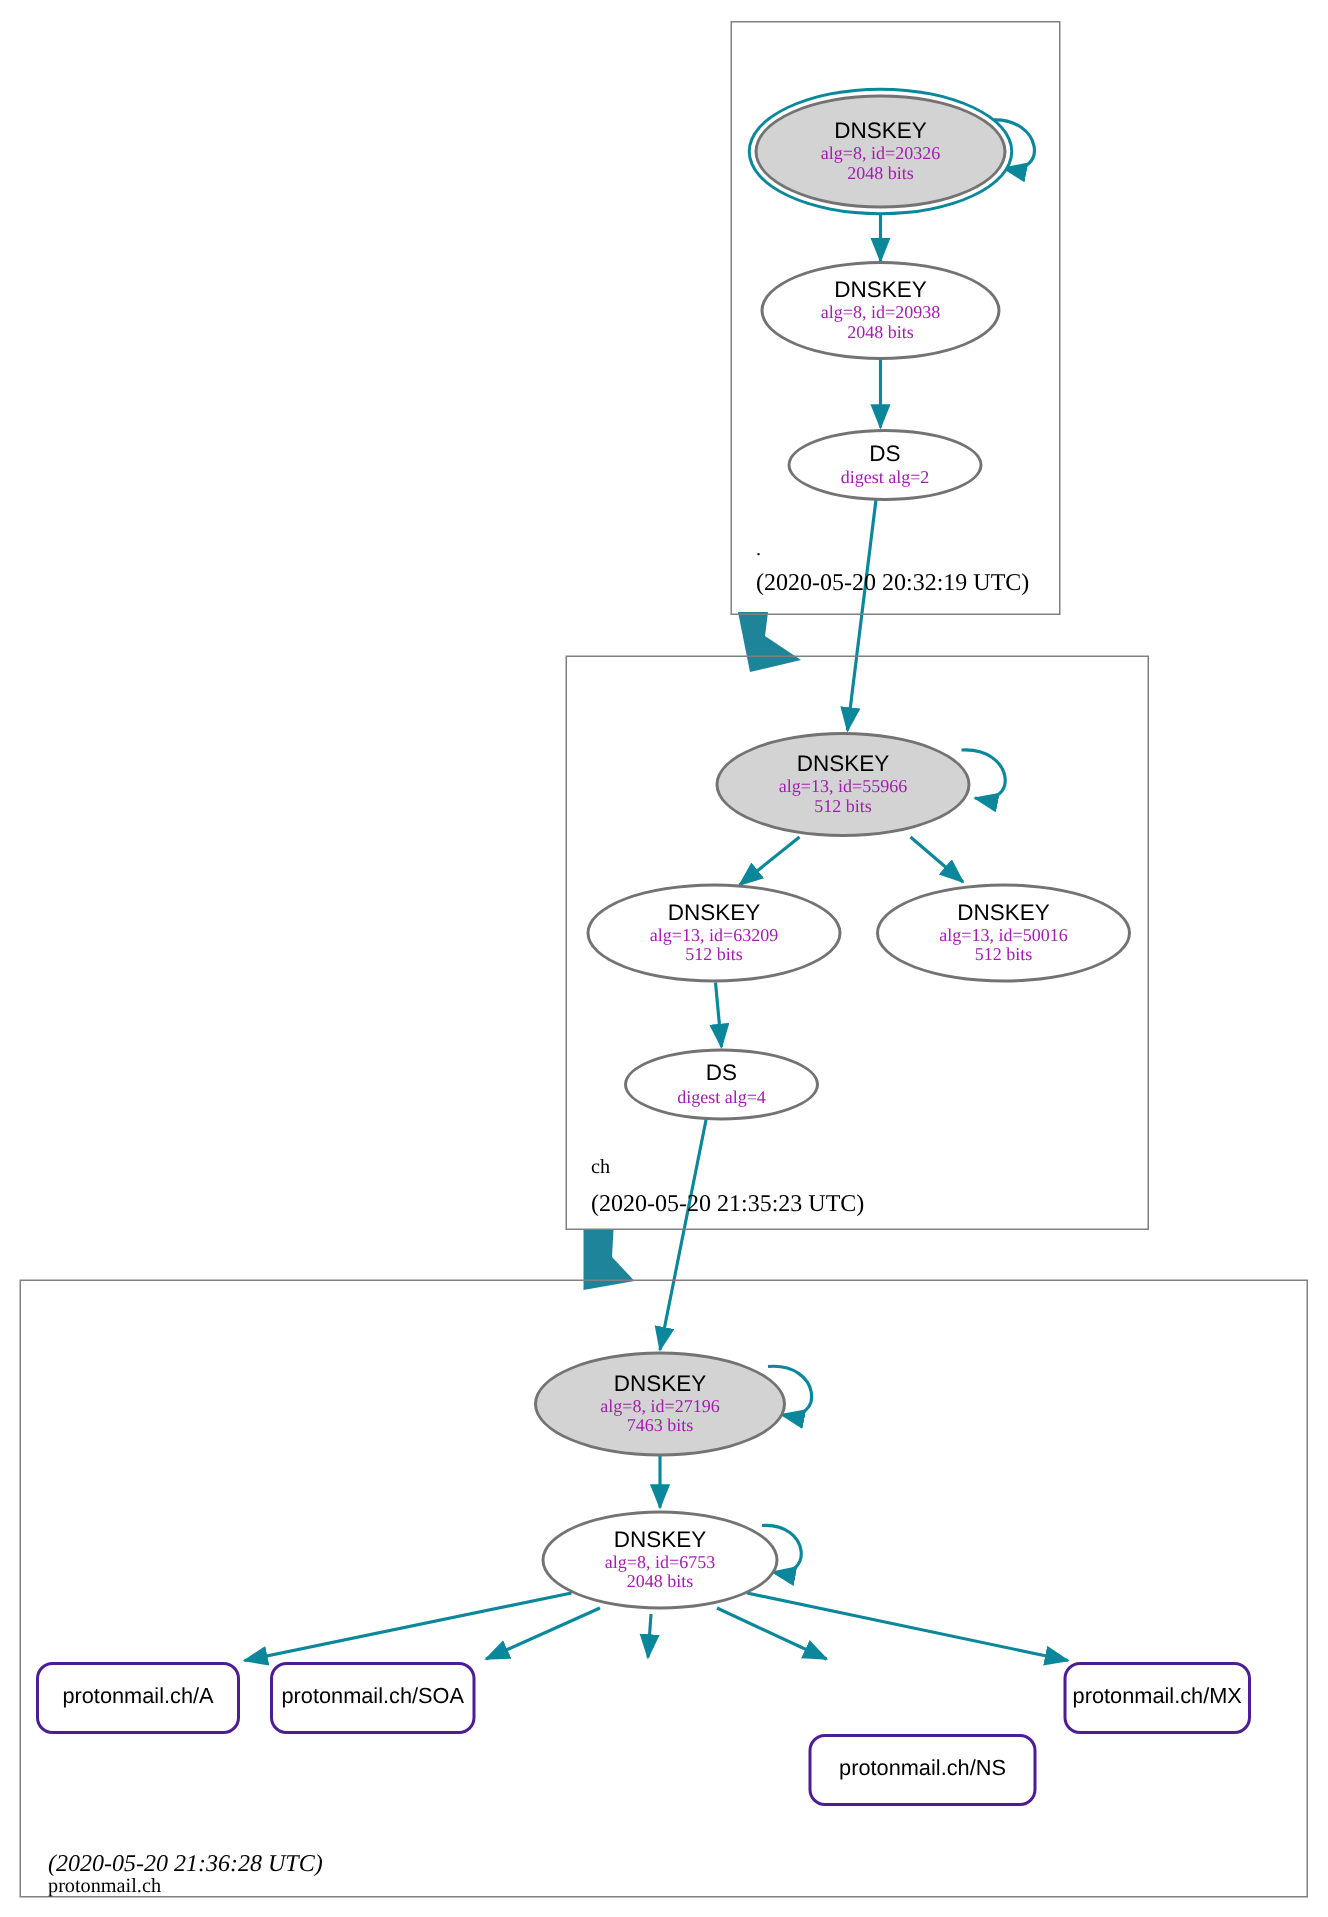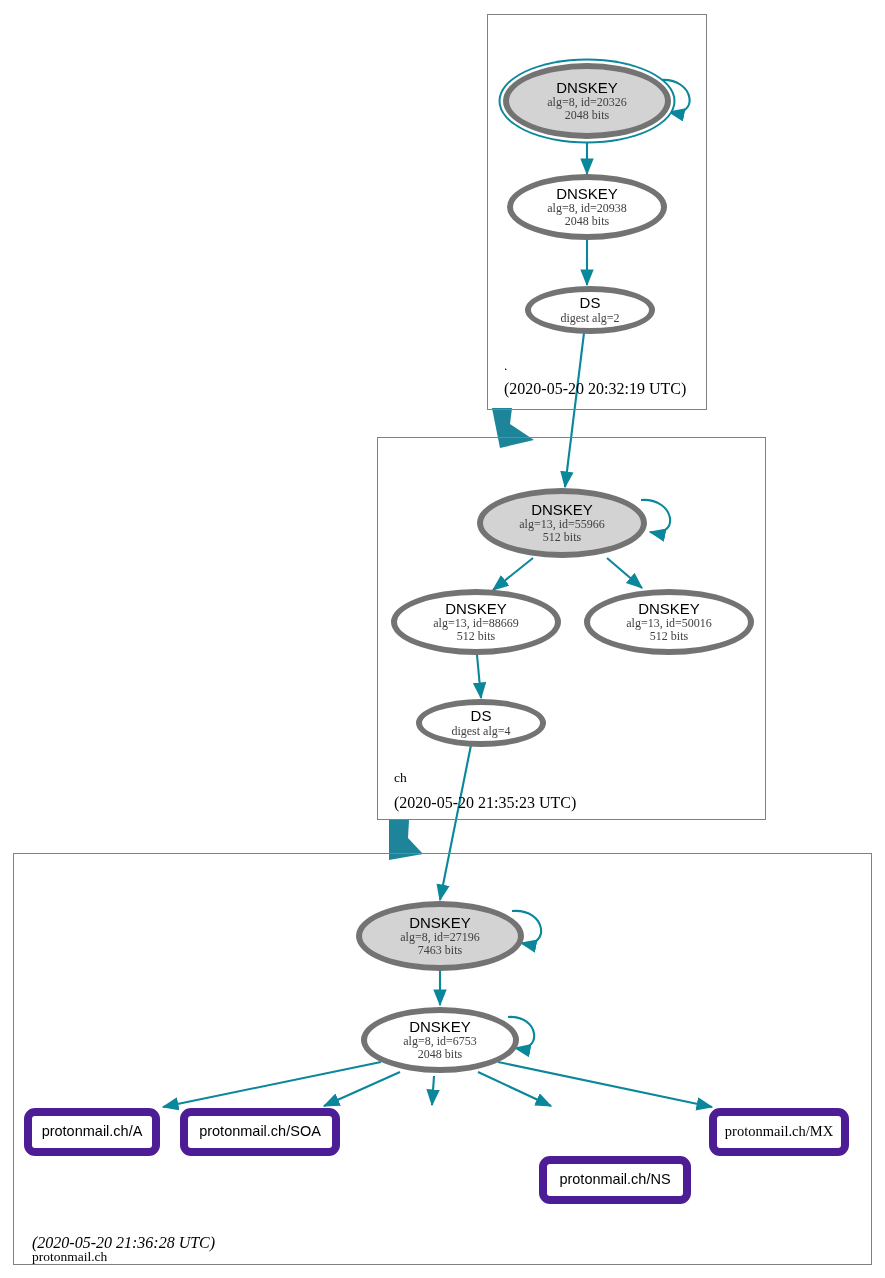--- a/index.html
+++ b/index.html
@@ -56,35 +56,35 @@
     line-height: 1.08;
   }
   .node .t1 {
     font-family: "Liberation Sans", sans-serif;
     font-size: 15px;
     color: #000000;
   }
   .node .t2, .node .t3 {
     font-family: "Liberation Serif", serif;
     font-size: 12px;
-    color: #404040;
+    color: #a21caf;
   }
   .ellipse {
-    border: 6px solid #737373;
+    border: 2px solid #737373;
     border-radius: 50%;
     background: #ffffff;
   }
   .ellipse.filled {
     background: #d3d3d3;
   }
   .ellipse.double {
     box-shadow: 0 0 0 2.5px #ffffff, 0 0 0 4.5px #0a879b;
   }
   .rrset {
-    border: 8px solid #4c1d95;
+    border: 2px solid #4c1d95;
     border-radius: 11px;
     background: #ffffff;
     font-family: "Liberation Sans", sans-serif;
     font-size: 14.5px;
     color: #000000;
   }
 </style>
 </head>
 <body>
 
@@ -158,21 +158,21 @@
   <div class="zone-time" style="left:394px; top:794px;">(2020-05-20 21:35:23 UTC)</div>
 
   <div class="node ellipse filled" style="left:477px; top:488px; width:170px; height:70px;">
     <span class="t1">DNSKEY</span>
     <span class="t2">alg=13, id=55966</span>
     <span class="t3">512 bits</span>
   </div>
 
   <div class="node ellipse" style="left:391px; top:589px; width:170px; height:66px;">
     <span class="t1">DNSKEY</span>
-    <span class="t2">alg=13, id=88669</span>
+    <span class="t2">alg=13, id=63209</span>
     <span class="t3">512 bits</span>
   </div>
 
   <div class="node ellipse" style="left:584px; top:589px; width:170px; height:66px;">
     <span class="t1">DNSKEY</span>
     <span class="t2">alg=13, id=50016</span>
     <span class="t3">512 bits</span>
   </div>
 
   <div class="node ellipse" style="left:416px; top:699px; width:130px; height:48px;">
@@ -192,23 +192,23 @@
 
   <div class="node ellipse" style="left:361px; top:1007px; width:158px; height:66px;">
     <span class="t1">DNSKEY</span>
     <span class="t2">alg=8, id=6753</span>
     <span class="t3">2048 bits</span>
   </div>
 
   <div class="node rrset" style="left:24px; top:1108px; width:136px; height:48px;">
     <span>protonmail.ch/A</span>
   </div>
-  <div class="node rrset" style="left:180px; top:1108px; width:160px; height:48px;">
+  <div class="node rrset" style="left:180px; top:1108px; width:137px; height:48px;">
     <span>protonmail.ch/SOA</span>
   </div>
   <div class="node rrset" style="left:539px; top:1108px; width:152px; height:48px;margin-top:48px;">
     <span>protonmail.ch/NS</span>
   </div>
-  <div class="node rrset" style="left:709px; top:1108px; width:140px; height:48px;font-family:Liberation Serif, serif;">
+  <div class="node rrset" style="left:709px; top:1108px; width:125px; height:48px;">
     <span>protonmail.ch/MX</span>
   </div>
 
 </div>
 
 </body></html>

